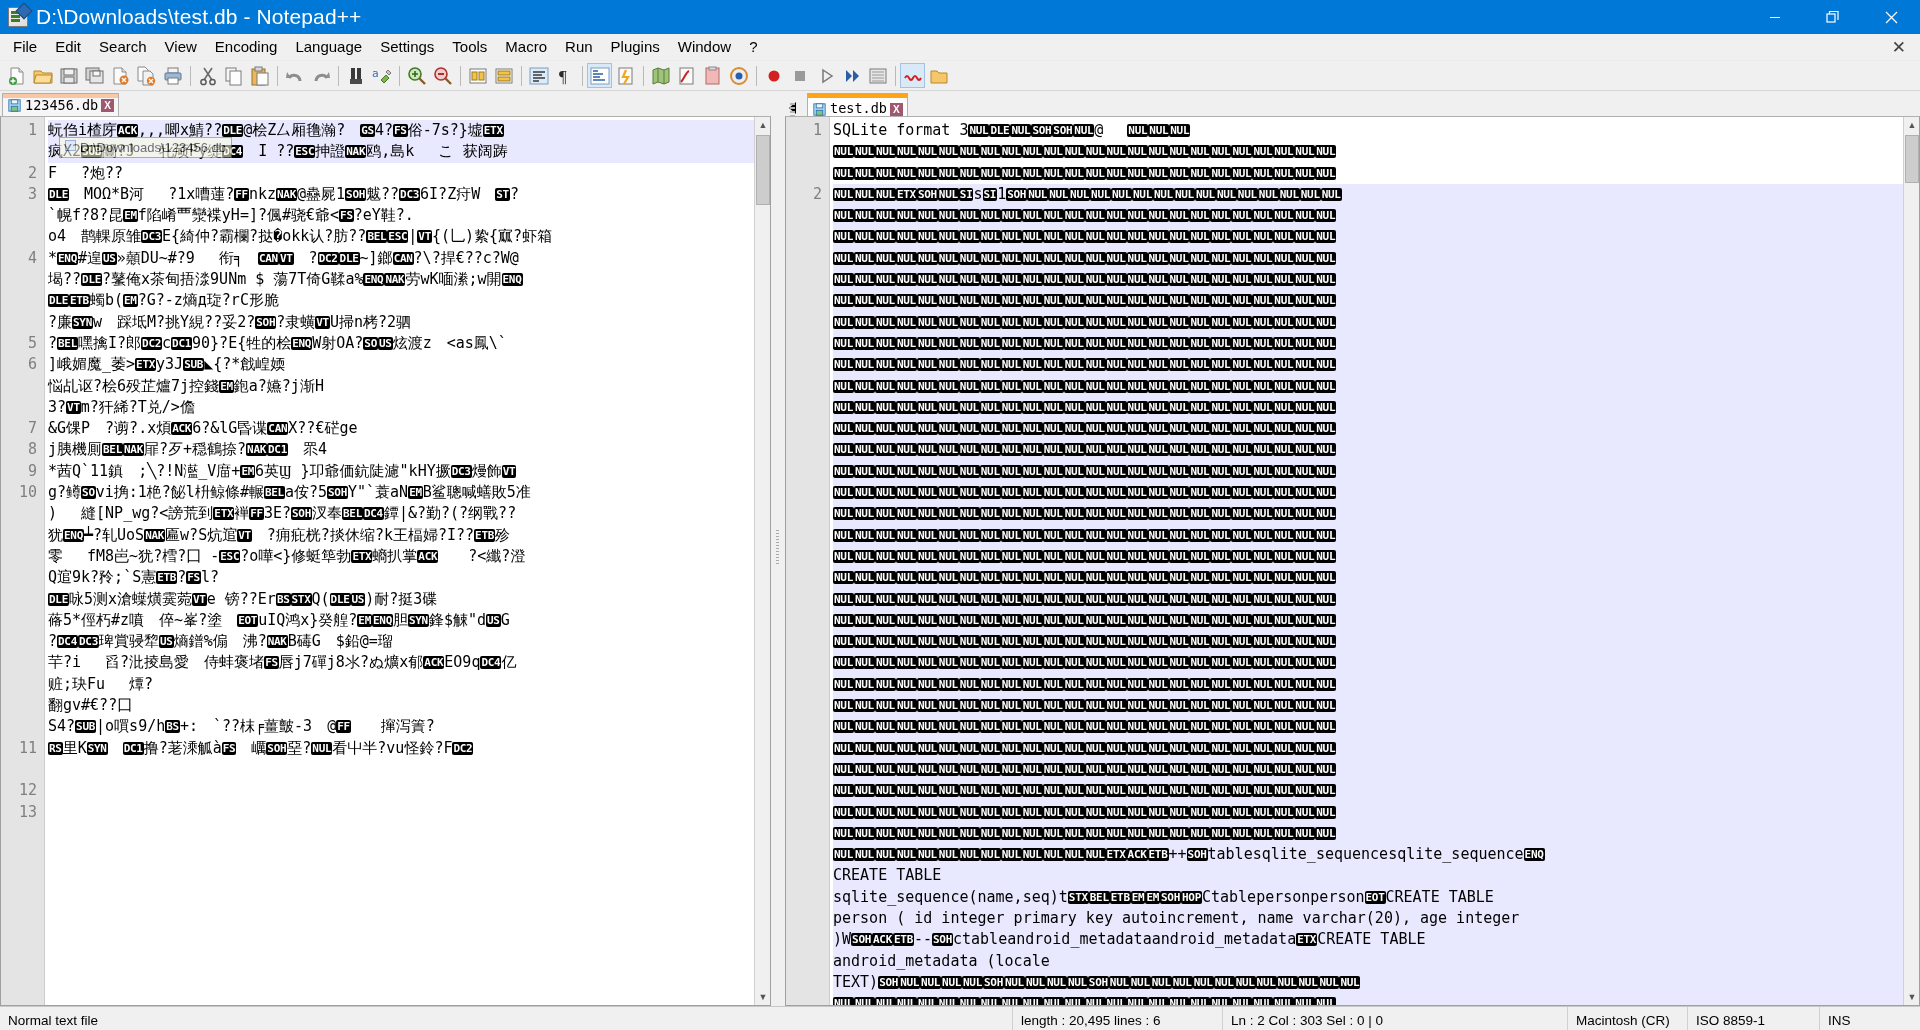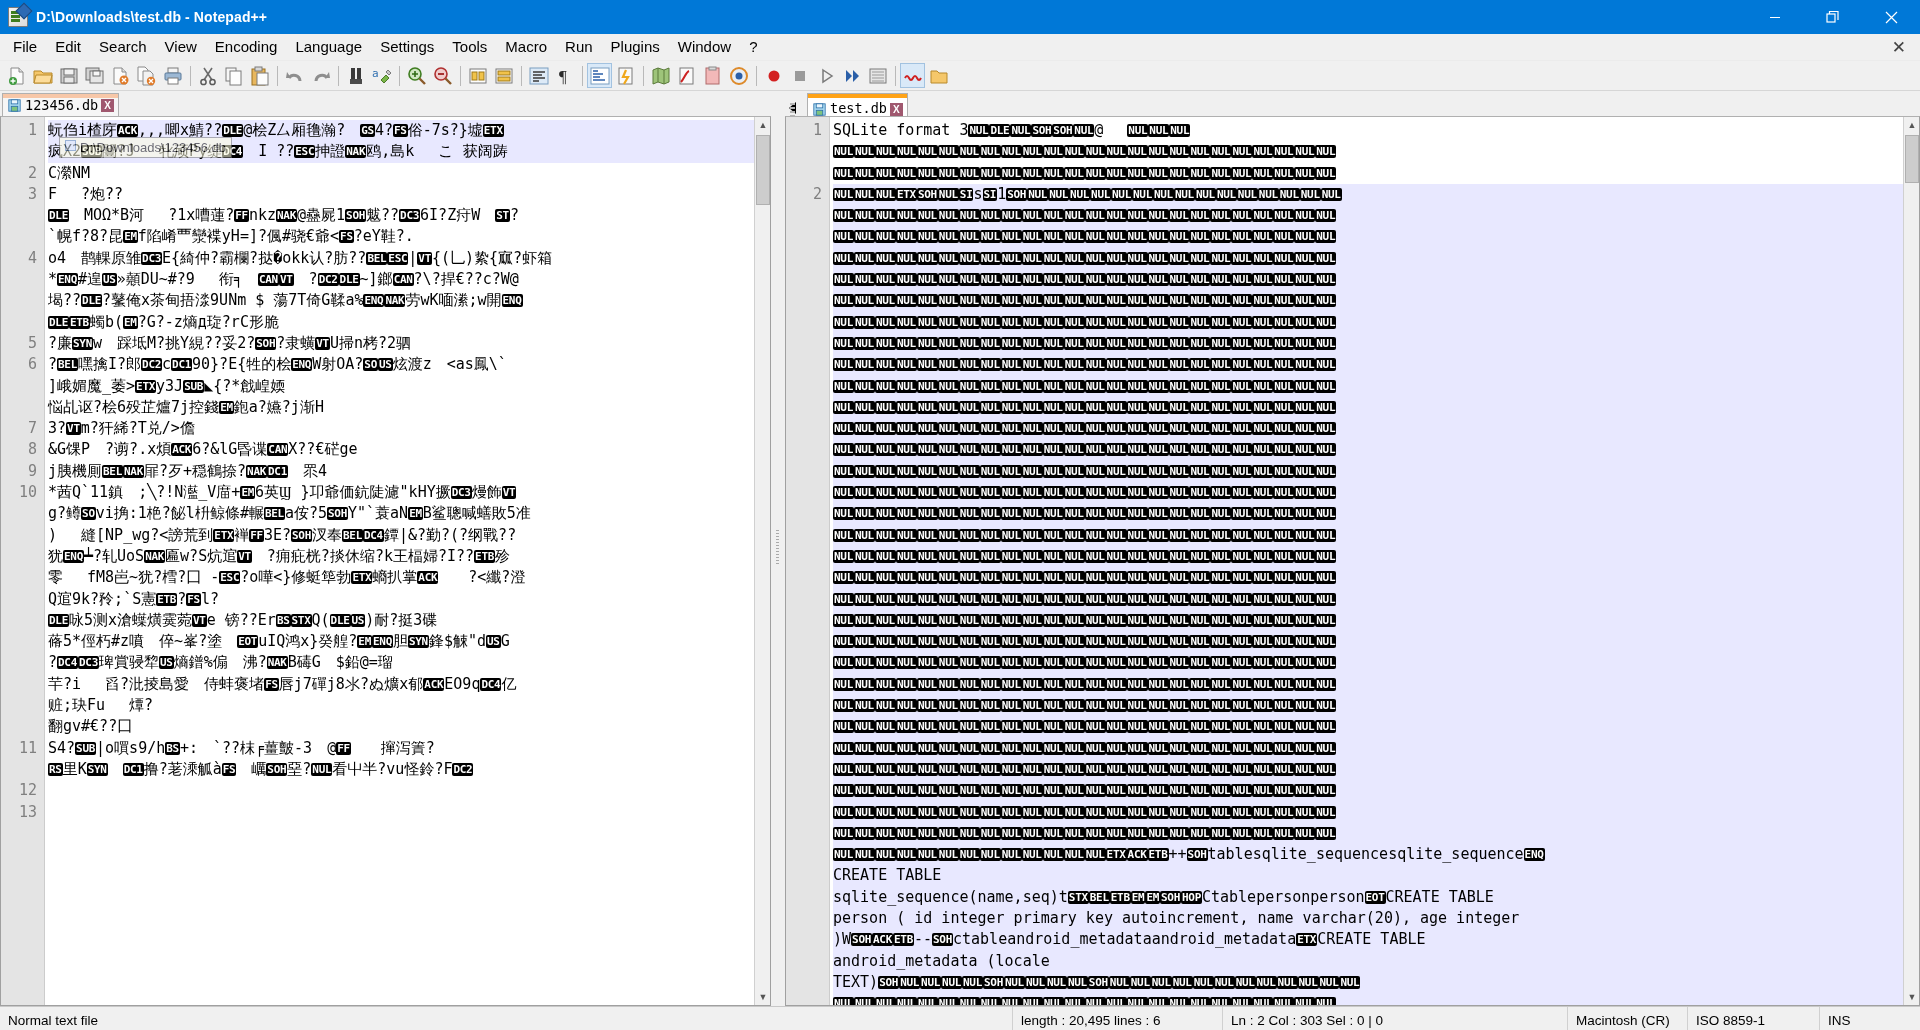--- a/index.html
+++ b/index.html
@@ -36,23 +36,23 @@
     box-shadow: 0 4px 0 #3f7d20, 0 8px 0 #3f7d20;
   }
   #app-icon::after {
     content:"";
     position:absolute; right:-3px; top:-3px;
     width:10px;height:10px;background:#2d6ab4;
     transform: rotate(45deg);
     border:1px solid #1c4a80;
   }
   #title-text {
-    font-size: 14px;
+    font-size: 21px;
     letter-spacing: .1px;
-    font-weight: 700;
+    font-weight: 400;
     white-space: nowrap;
   }
   #window-controls {
     position: absolute;
     right: 0; top: 0;
     height: 34px;
     display: flex;
   }
   .wc {
     width: 58px; height: 34px;
@@ -606,21 +606,21 @@
           <div style="height: 63.9px; line-height: 21.3px;">6</div>
           <div style="height: 21.3px; line-height: 21.3px;">7</div>
           <div style="height: 21.3px; line-height: 21.3px;">8</div>
           <div style="height: 21.3px; line-height: 21.3px;">9</div>
           <div style="height: 255.6px; line-height: 21.3px;">10</div>
           <div style="height: 42.6px; line-height: 21.3px;">11</div>
           <div style="height: 21.3px; line-height: 21.3px;">12</div>
           <div style="height: 42.6px; line-height: 21.3px;">13</div>
         </div>
       <div class="code" id="left-code"><div class="sel">蚖㑇i楂庌<span class="ctrl">ACK</span>,,,唧x鯖??<span class="ctrl">DLE</span>@桧Z厶厢氇瀚?　<span class="ctrl">GS</span>4?<span class="ctrl">FS</span>俗-7s?}墟<span class="ctrl">ETX</span>
-疯X2<span class="ctrl">SUB</span>闦?J　 牝顽Py缇<span class="ctrl">DC4</span>　I ??<span class="ctrl">ESC</span>抻證<span class="ctrl">NAK</span>鸥,島k　 こ 获阔踌</div><div>C瀠NM</div><div>F 　?炮??
+疯X2<span class="ctrl">SUB</span>闦?J　 牝顽Py缇<span class="ctrl">DC4</span>　I ??<span class="ctrl">ESC</span>抻證<span class="ctrl">NAK</span>鸥,島k　 こ 获阔踌</div><div>F 　?炮??
 <span class="ctrl">DLE</span>　MOΩ*B河　 ?1x嘈蓮?<span class="ctrl">FF</span>nkz<span class="ctrl">NAK</span>@蠱屍1<span class="ctrl">SOH</span>魃??<span class="ctrl">DC3</span>6I?Z疛W　<span class="ctrl">ST</span>?
 `幌f?8?昆<span class="ctrl">EM</span>f陷崤覀灓褋yH=]?偑#骁€爺&lt;<span class="ctrl">FS</span>?eY鞋?.</div><div>o4　鹊輠原雏<span class="ctrl">DC3</span>E{綺仲?霸欄?挞�okk认?肪??<span class="ctrl">BEL</span><span class="ctrl">ESC</span>|<span class="ctrl">VT</span>{(乚)絷{寙?虾箱
 *<span class="ctrl">ENQ</span>#遑<span class="ctrl">US</span>»顤DU~#?9　 衔╕　<span class="ctrl">CAN</span><span class="ctrl">VT</span>　?<span class="ctrl">DC2</span><span class="ctrl">DLE</span>~]鎯<span class="ctrl">CAN</span>?\?捍€??c?W@
 堨??<span class="ctrl">DLE</span>?鼜俺x茶甸捂渁9UNm $ 蕩7T倚G鞣a%<span class="ctrl">ENQ</span><span class="ctrl">NAK</span>劳wK喕潫;w開<span class="ctrl">ENQ</span>
 <span class="ctrl">DLE</span><span class="ctrl">ETB</span>蠋b(<span class="ctrl">EM</span>?G?-z熵д琁?rC形脆</div><div>?廉<span class="ctrl">SYN</span>w　踩坻M?挑Y絸??妥2?<span class="ctrl">SOH</span>?隶蟥<span class="ctrl">VT</span>U掃n栲?2驷</div><div>?<span class="ctrl">BEL</span>嘿擒I?郎<span class="ctrl">DC2</span>c<span class="ctrl">DC1</span>90}?E{牲的桧<span class="ctrl">ENQ</span>W射OA?<span class="ctrl">SO</span><span class="ctrl">US</span>炫渡z　&lt;as鳳\`
 ]峨媚魔_萎&gt;<span class="ctrl">ETX</span>y3J<span class="ctrl">SUB</span>◣{?*戧崲媆
 悩乩讴?桧6殁芷爐7j控錢<span class="ctrl">EM</span>鉋a?嬿?j渐H</div><div>3?<span class="ctrl">VT</span>m?犴絺?T兑/&gt;儋</div><div>&amp;G馃P　?谫?.x煩<span class="ctrl">ACK</span>6?&amp;lG昬谍<span class="ctrl">CAN</span>X??€硭ge</div><div>j胰機厠<span class="ctrl">BEL</span><span class="ctrl">NAK</span>屝?歹+穏鶴捺?<span class="ctrl">NAK</span><span class="ctrl">DC1</span>　眔4</div><div>*茜Q`11鎮　;╲?!N灆_V庿+<span class="ctrl">EM</span>6英Ϣ }卭爺価鈧陡濾"kHY撅<span class="ctrl">DC3</span>熳飾<span class="ctrl">VT</span>
 g?鳟<span class="ctrl">SO</span>vi捔:1栬?飶l枡鲸條#輾<span class="ctrl">BEL</span>a侒?5<span class="ctrl">SOH</span>Y"`蓑aN<span class="ctrl">EM</span>B鲨聰喊蟮敗5准
 )　 縫[NP_wg?&lt;謗荒到<span class="ctrl">ETX</span>褝<span class="ctrl">FF</span>3E?<span class="ctrl">SOH</span>汊奉<span class="ctrl">BEL</span><span class="ctrl">DC4</span>鐔|&amp;?勤?(?纲戰??
 犹<span class="ctrl">ENQ</span>┷?轧UoS<span class="ctrl">NAK</span>匾w?S炕逭<span class="ctrl">VT</span>　?痈疪桄?掞休缩?k王楅婦?I??<span class="ctrl">ETB</span>殄

